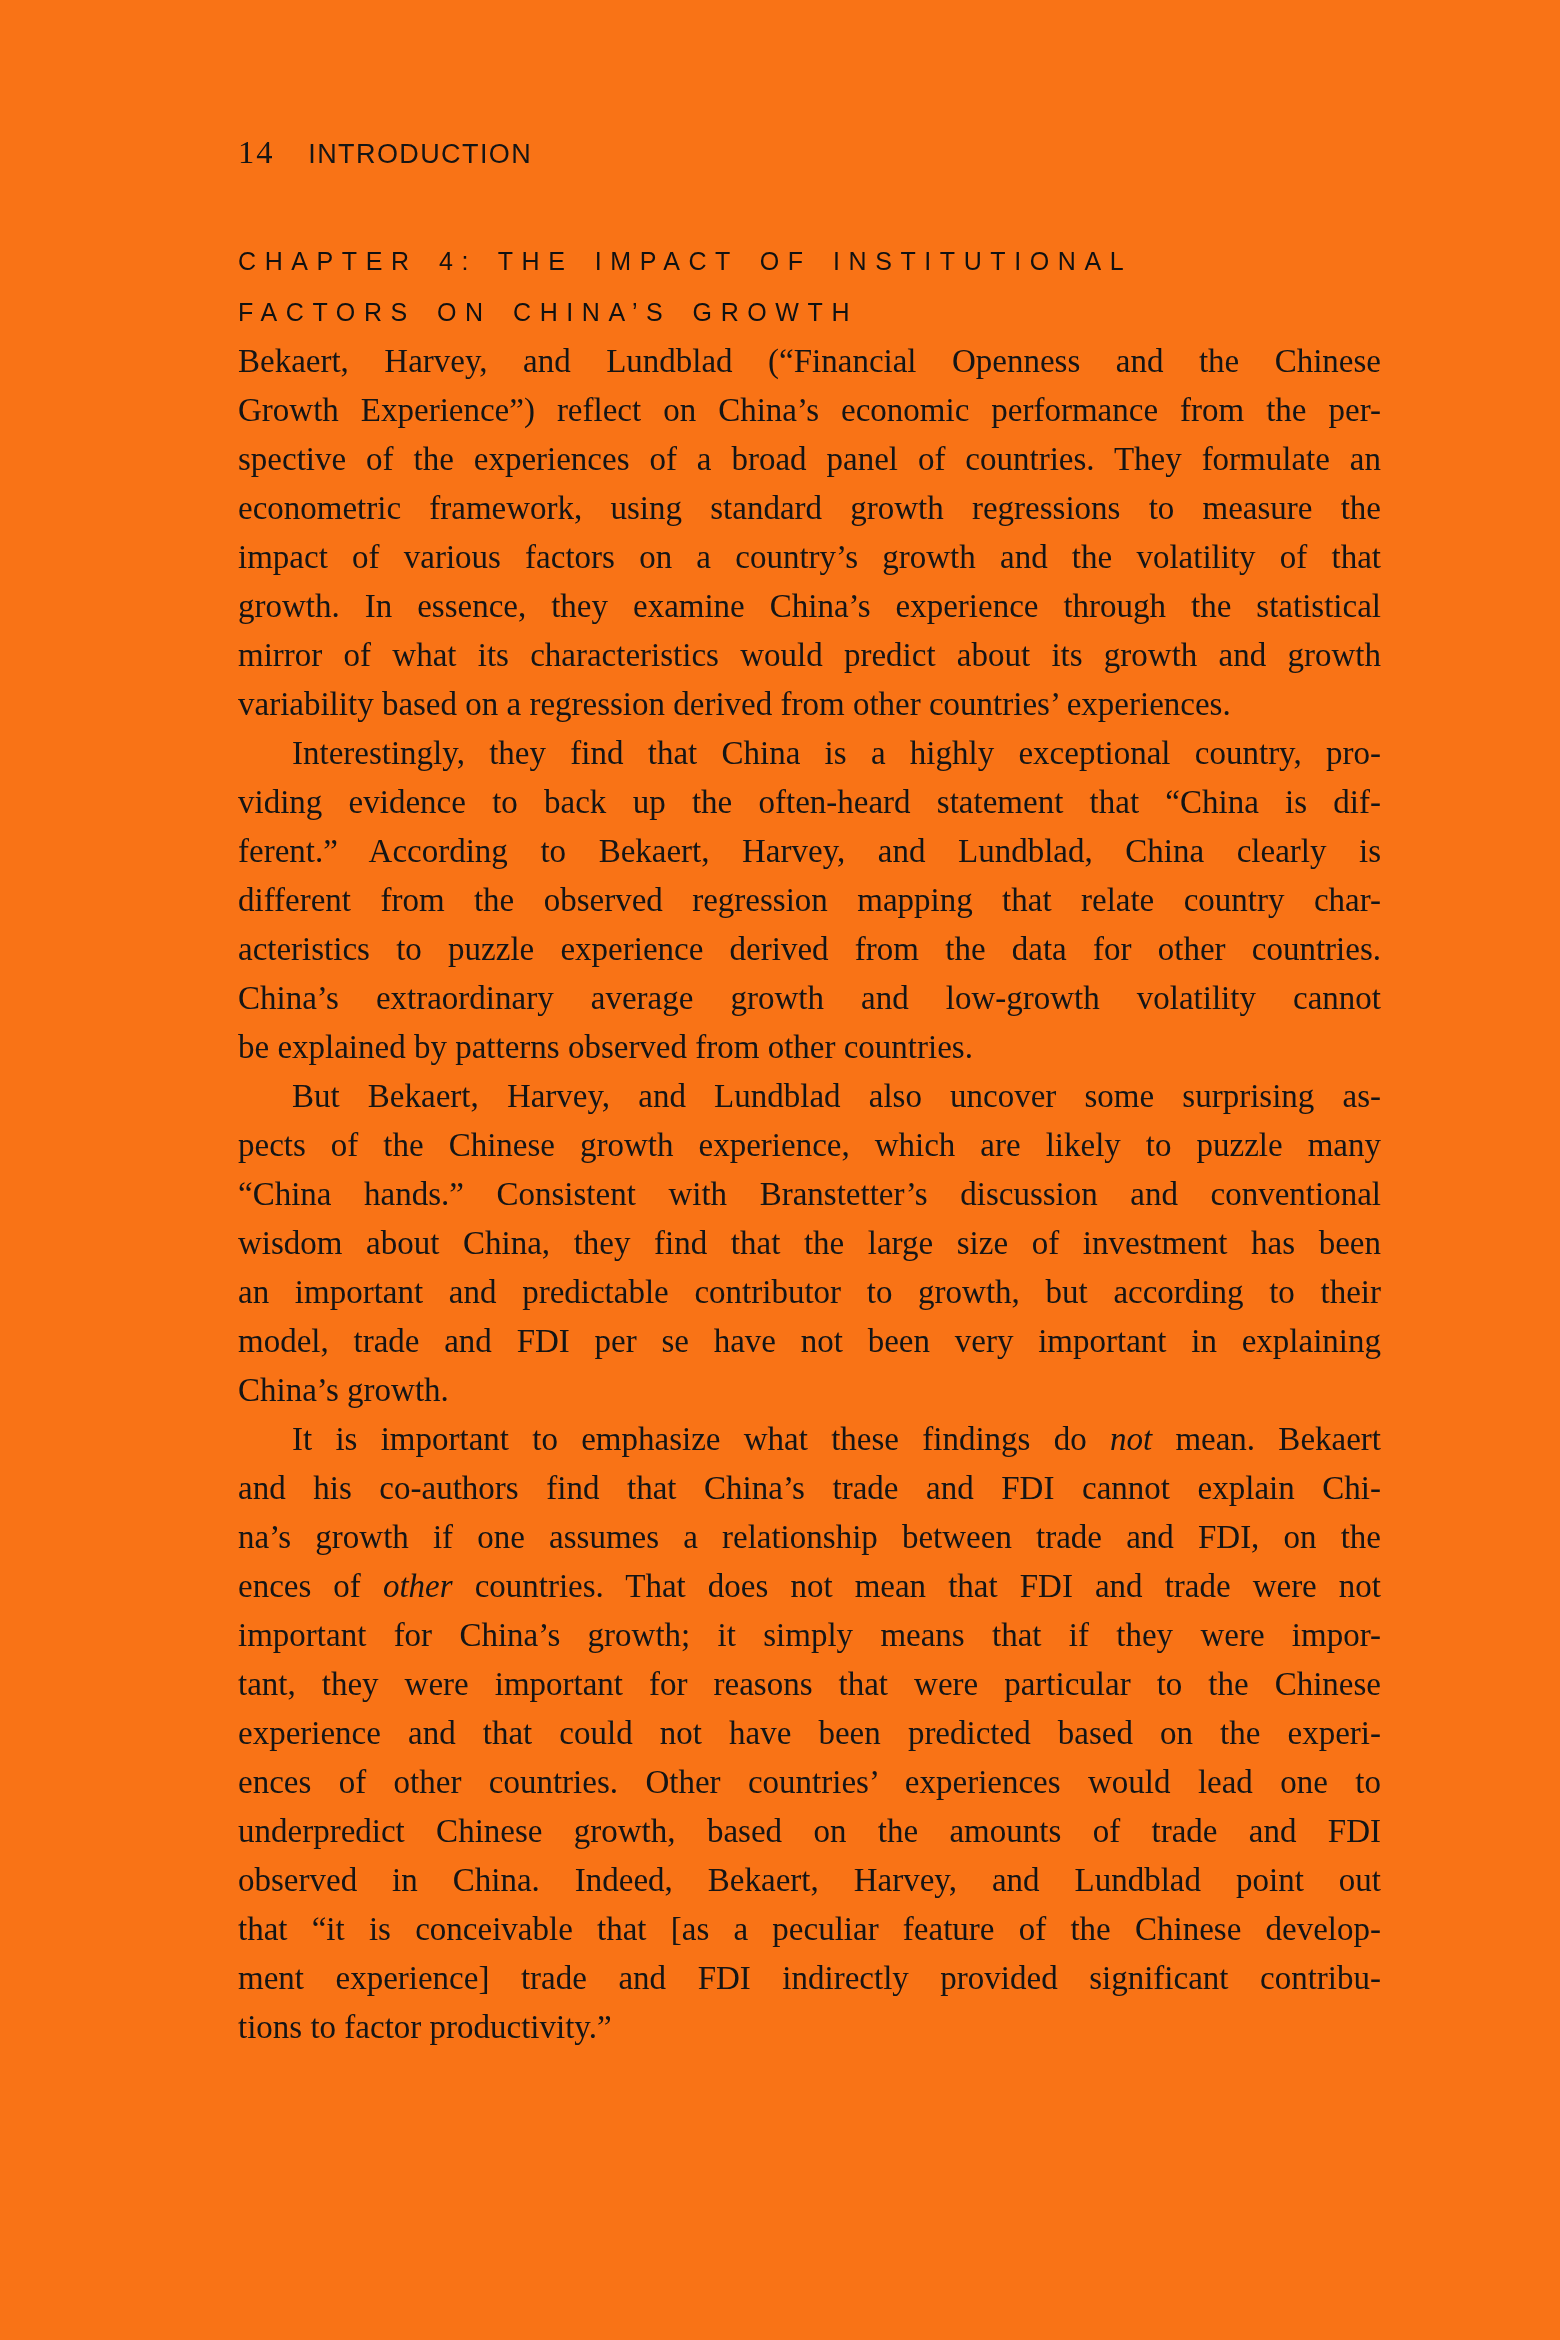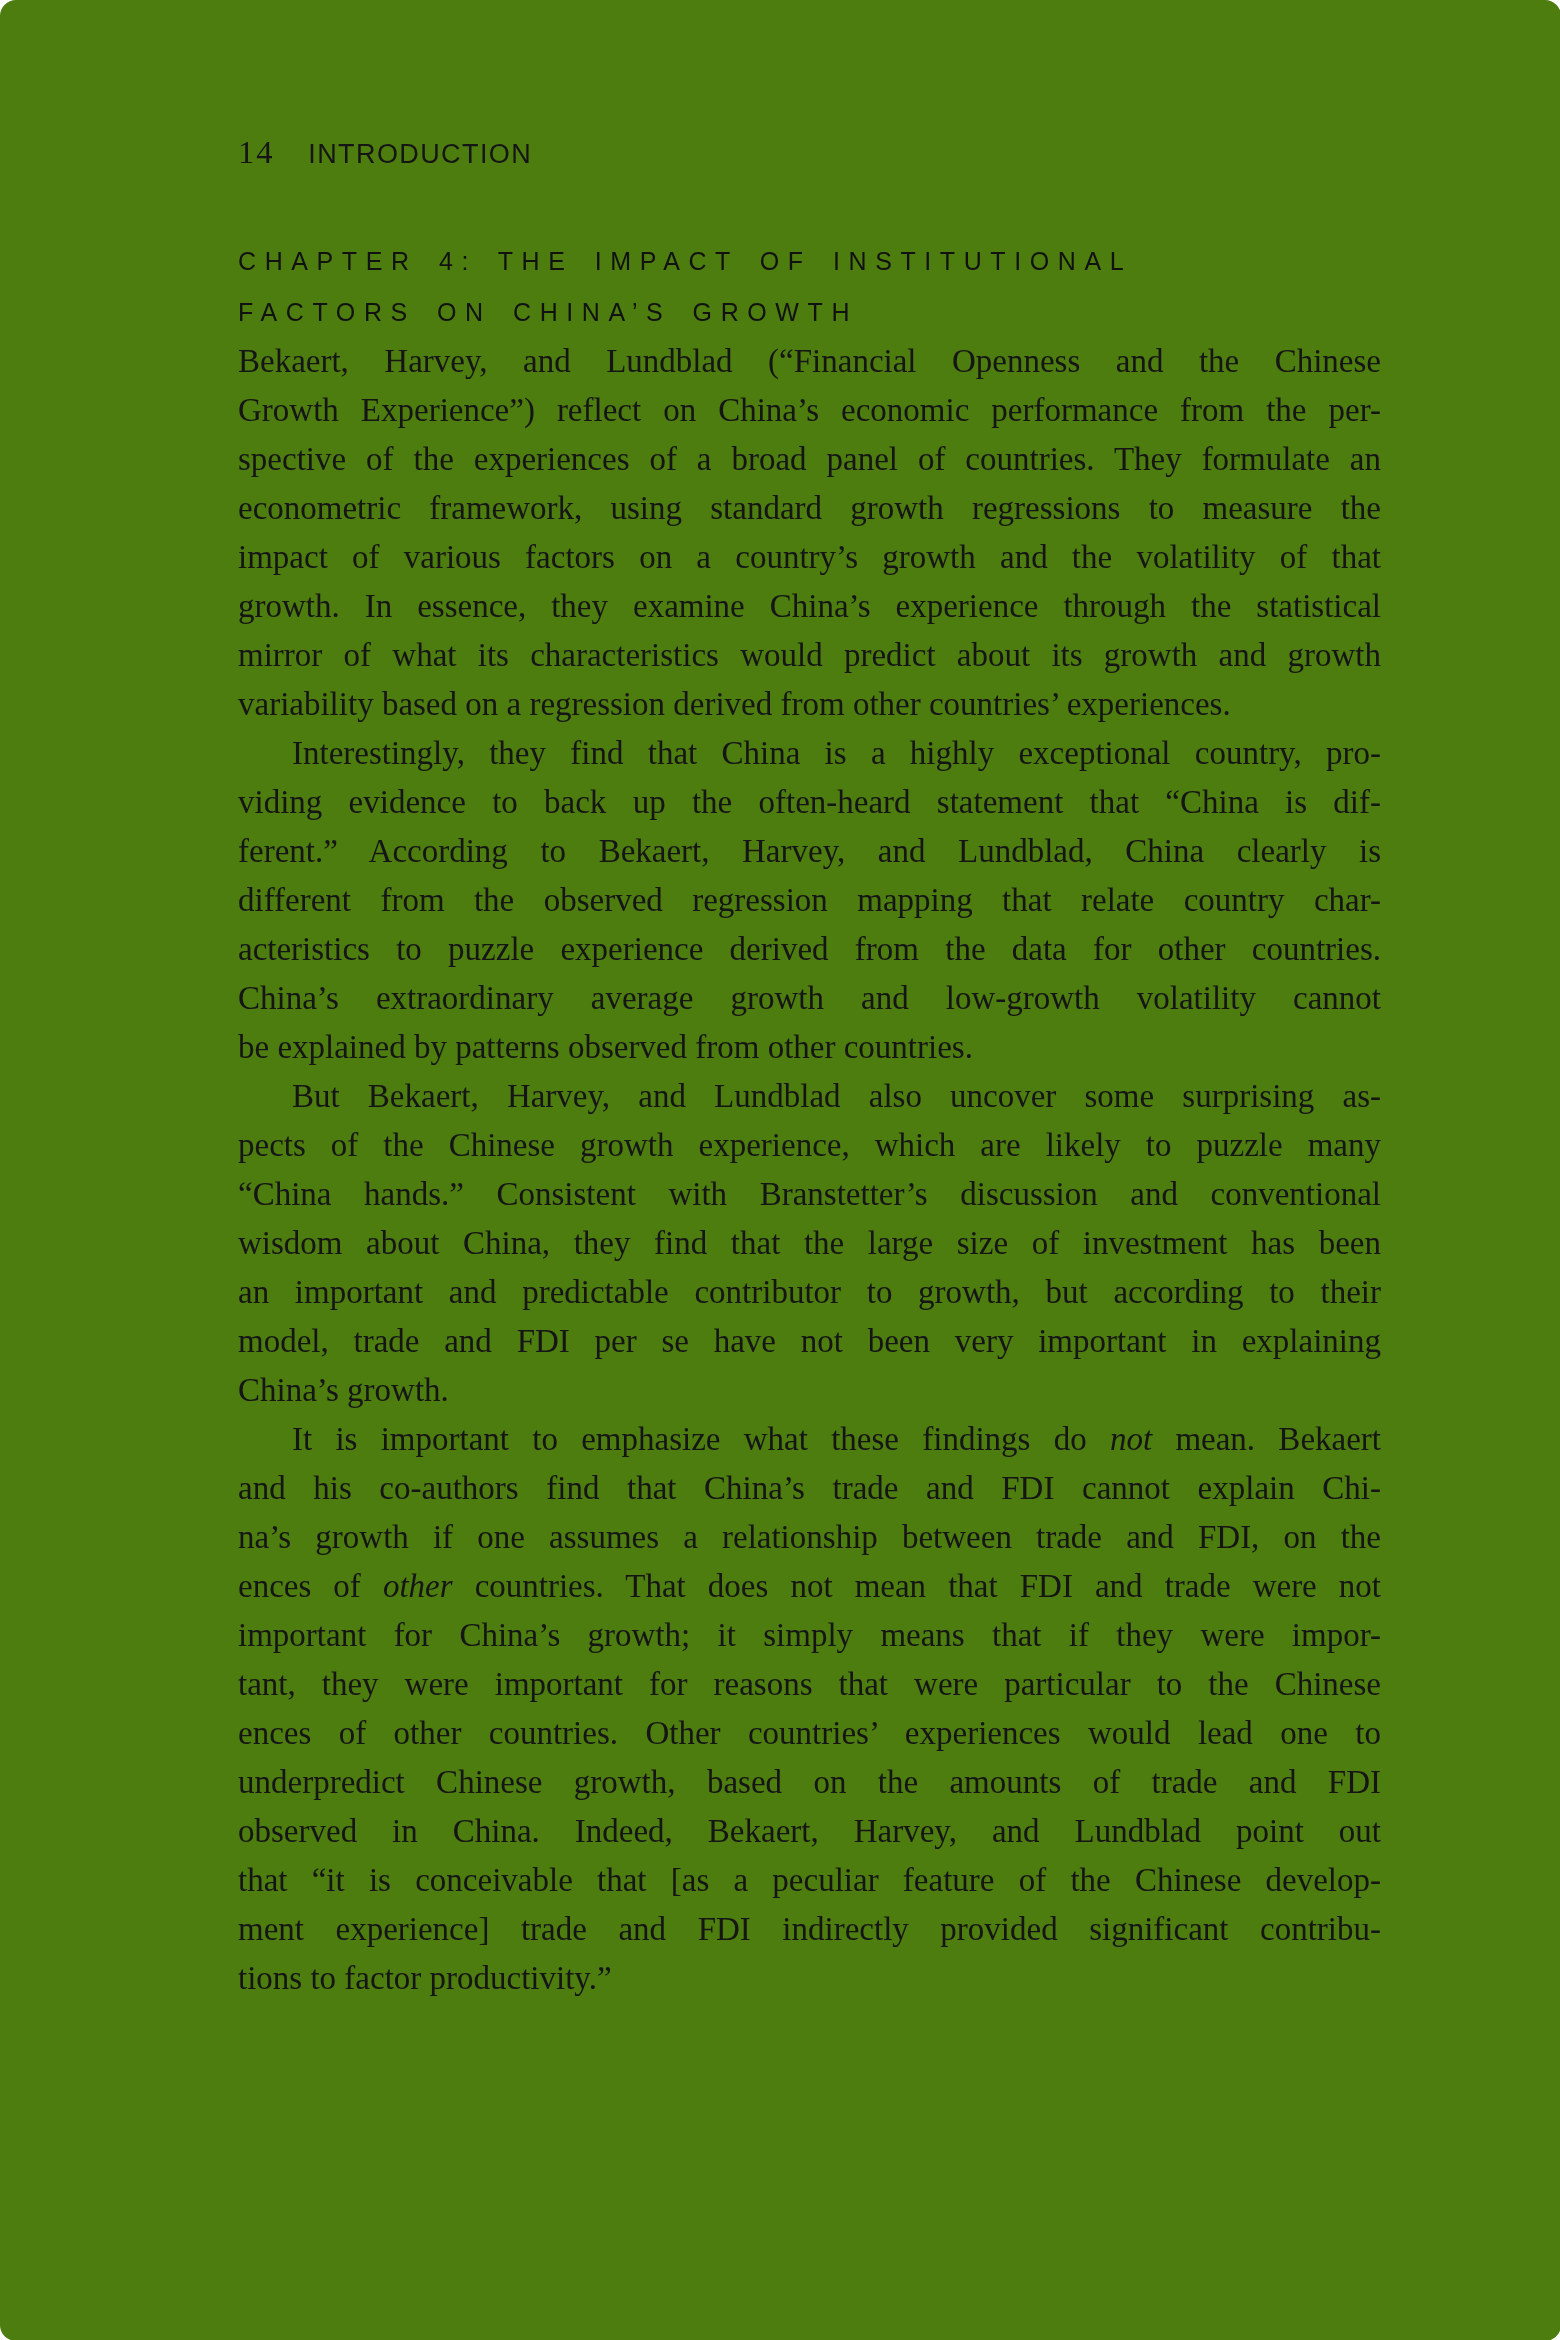--- a/index.html
+++ b/index.html
@@ -11,22 +11,21 @@
     height: 2341px;
     background: #ffffff;
     position: relative;
     font-family: "Liberation Serif", serif;
     color: #151515;
     overflow: hidden;
   }
   .page {
     position: absolute;
     inset: 0;
-    background: #4d7c0f;
-    border-radius: 16px;
+    background: #f97316;
   }
   
   .page-header {
     position: absolute;
     top: 134px;
     left: 238px;
     display: flex;
     align-items: baseline;
     gap: 34px;
   }
@@ -132,20 +131,21 @@
         <div class="line"><span>model, trade and FDI per se have not been very important in explaining</span></div>
         <div class="line last"><span>China’s growth.</span></div>
       </div>
       <div class="paragraph">
         <div class="line indent"><span>It is important to emphasize what these findings do </span><span class="italic">not</span><span> mean. Bekaert</span></div>
         <div class="line"><span>and his co-authors find that China’s trade and FDI cannot explain Chi-</span></div>
         <div class="line"><span>na’s growth if one assumes a relationship between trade and FDI, on the</span></div>
         <div class="line"><span>ences of </span><span class="italic">other</span><span> countries. That does not mean that FDI and trade were not</span></div>
         <div class="line"><span>important for China’s growth; it simply means that if they were impor-</span></div>
         <div class="line"><span>tant, they were important for reasons that were particular to the Chinese</span></div>
+        <div class="line"><span>experience and that could not have been predicted based on the experi-</span></div>
         <div class="line"><span>ences of other countries. Other countries’ experiences would lead one to</span></div>
         <div class="line"><span>underpredict Chinese growth, based on the amounts of trade and FDI</span></div>
         <div class="line"><span>observed in China. Indeed, Bekaert, Harvey, and Lundblad point out</span></div>
         <div class="line"><span>that “it is conceivable that [as a peculiar feature of the Chinese develop-</span></div>
         <div class="line"><span>ment experience] trade and FDI indirectly provided significant contribu-</span></div>
         <div class="line last"><span>tions to factor productivity.”</span></div>
       </div>
     </div>
 
 </div>

